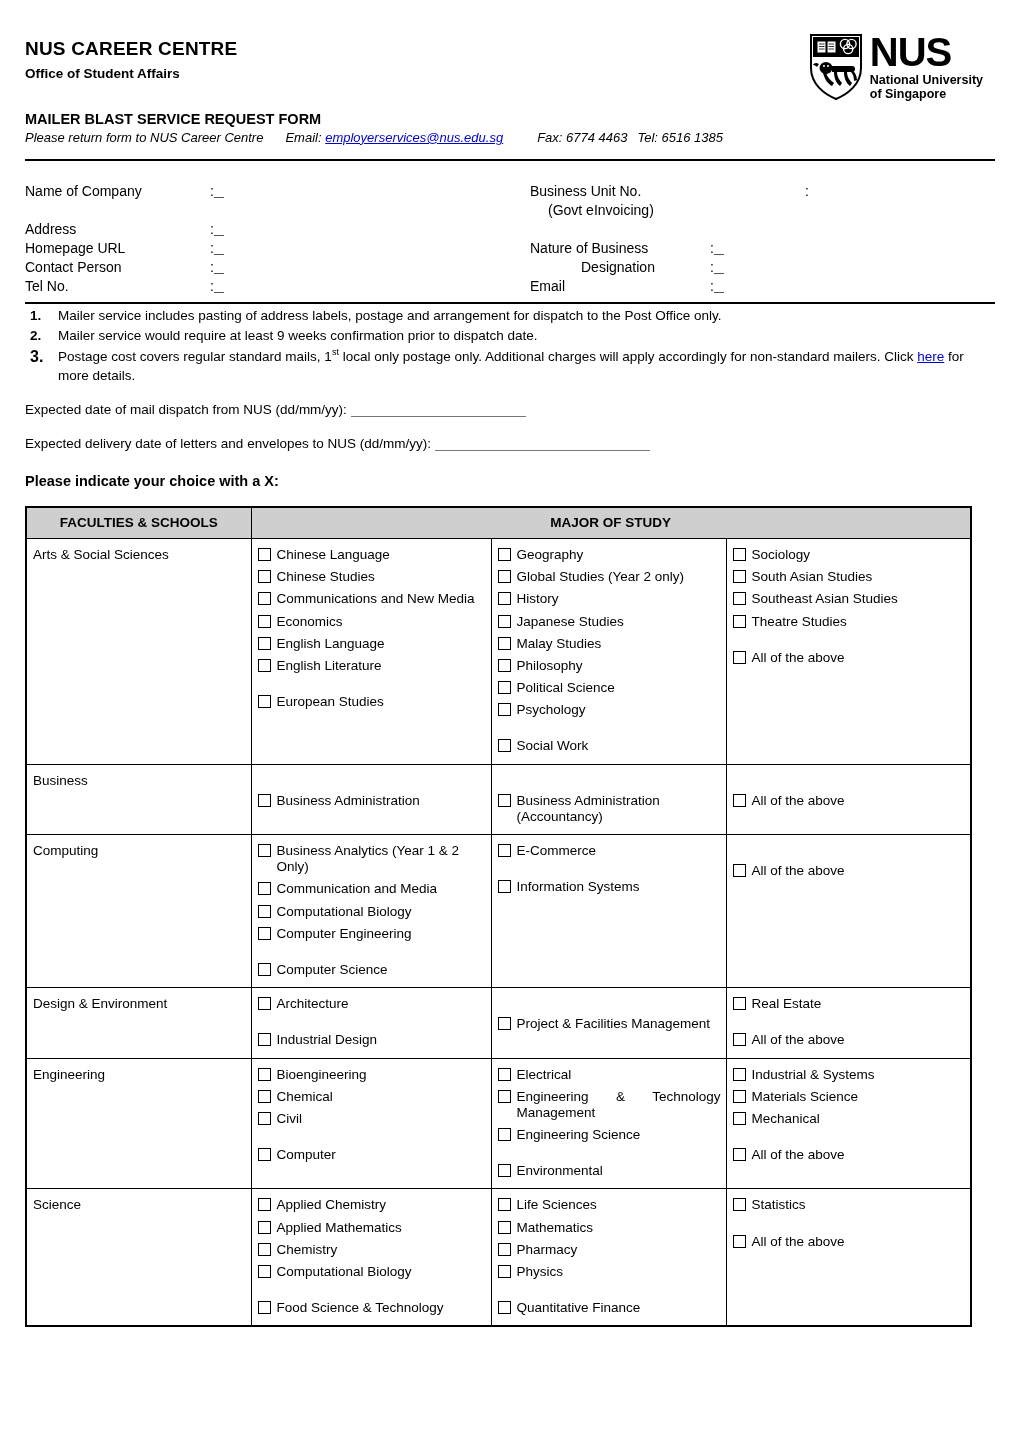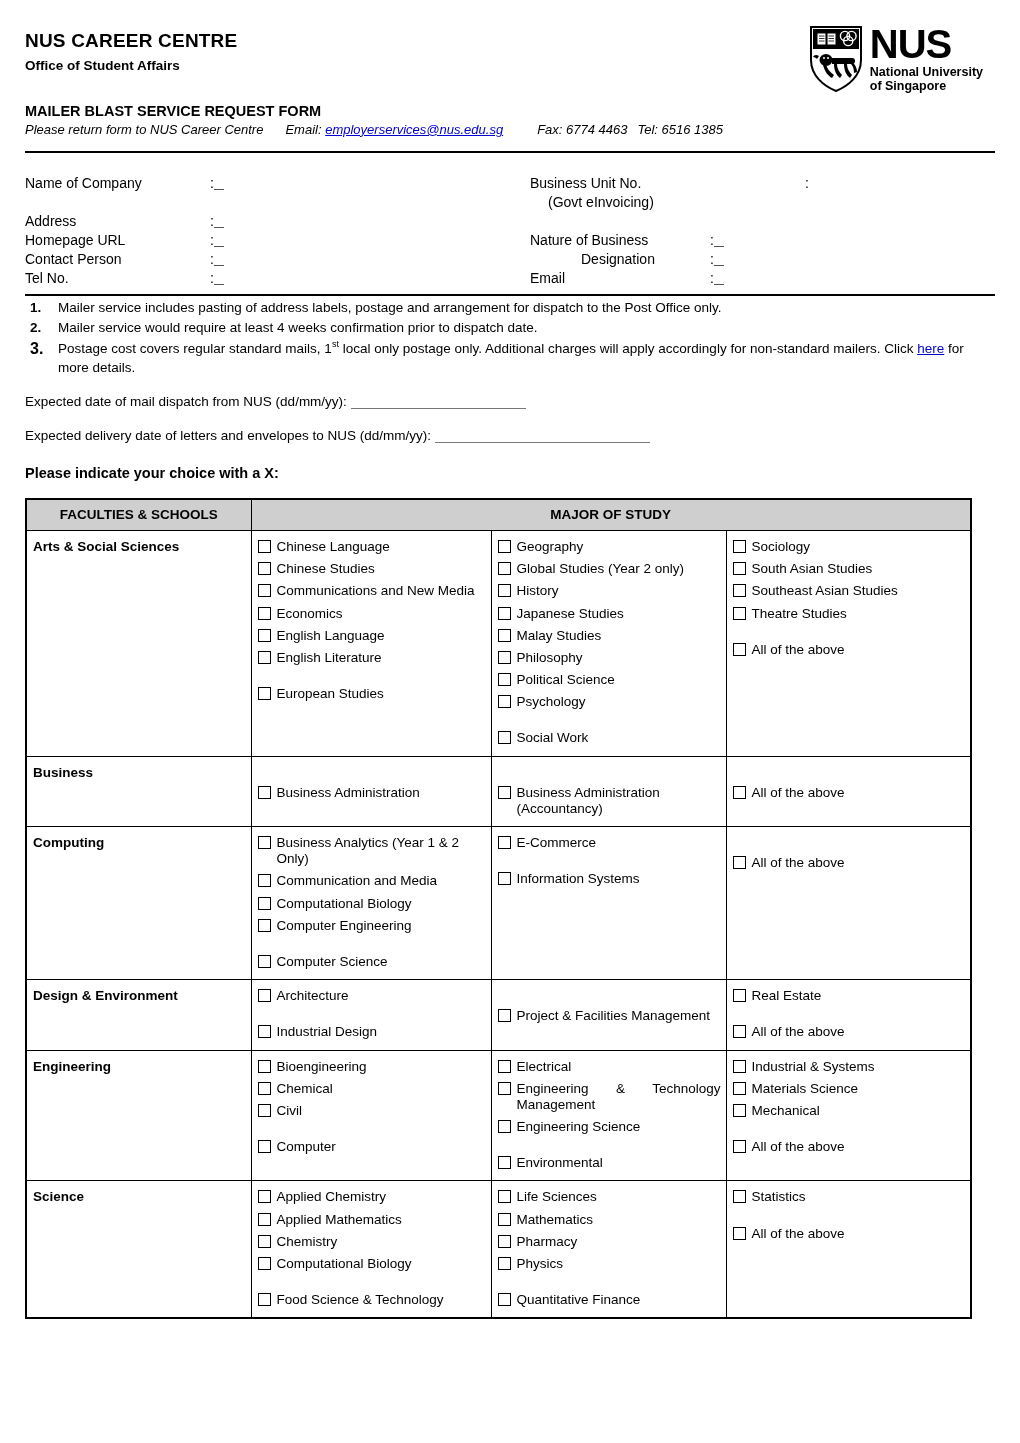--- a/index.html
+++ b/index.html
@@ -6,21 +6,21 @@
   html, body { margin: 0; padding: 0; }
   body {
     width: 1020px;
     height: 1443px;
     background: #ffffff;
     font-family: "Liberation Sans", sans-serif;
     color: #000000;
     position: relative;
     overflow: hidden;
   }
-  .page { position: relative; width: 1020px; height: 1443px; padding: 0 25px; }
+  .page { position: relative; width: 1020px; height: 1443px; padding: 8px 25px; }
 
   
   .hdr { position: relative; padding-top: 30px; }
   .hdr-title { font-size: 19px; font-weight: bold; letter-spacing: .2px; line-height: 1.15; }
   .hdr-sub { font-size: 13.5px; font-weight: bold; margin-top: 6px; }
 
   .logo { position: absolute; right: 12px; top: 26px; display: flex; align-items: flex-start; }
   .crest { width: 52px; height: 66px; }
   .logo-txt { margin-left: 8px; padding-top: 2px; }
   .logo-nus { font-size: 40px; font-weight: bold; line-height: .82; letter-spacing: -1px; font-family: "Liberation Sans", sans-serif; }
@@ -67,21 +67,21 @@
     border: 1px solid #000;
     font-size: 13.5px; font-weight: bold;
     padding: 7px 4px 8px 4px;
     text-align: center;
   }
   table.majors td {
     border: 1px solid #000;
     vertical-align: top;
     padding: 8px 5px 9px 6px;
   }
-  td.fac { font-size: 13.5px; font-weight: bold; padding-left: 9px; padding-top: 10px; }
+  td.fac { font-size: 13.5px; font-weight: normal; padding-left: 9px; padding-top: 10px; }
   .opts { }
   .opt { font-size: 13.5px; line-height: 1.2; margin-bottom: 6px; position: relative; padding-left: 19px; }
   .opt:last-child { margin-bottom: 0; margin-top: 20px; }
   .cb {
     position: absolute; left: 0; top: 1px;
     width: 13px; height: 13px;
     border: 1.6px solid #000; background: #fff;
     display: block;
   }
   .opt.jst { text-align: justify; text-justify: inter-word; }
@@ -179,21 +179,21 @@
     <div class="botline"></div>
   </div>
 
   <ol class="notes">
     <li>
       <span class="num">1.</span>
       <span>Mailer service includes pasting of address labels, postage and arrangement for dispatch to the Post Office only.</span>
     </li>
     <li>
       <span class="num">2.</span>
-      <span>Mailer service would require at least 4 weeks confirmation prior to dispatch date.</span>
+      <span>Mailer service would require at least 9 weeks confirmation prior to dispatch date.</span>
     </li>
     <li class="big">
       <span class="num">3.</span>
       <span>Postage cost covers regular standard mails, 1</span><sup>st</sup><span> local only postage only. Additional charges will apply accordingly for non-standard mailers. Click </span><a class="link" href="#">here</a><span> for more details.</span>
     </li>
   </ol>
 
   <div class="exp-line">
     <span>Expected date of mail dispatch from NUS (dd/mm/yy):</span>
     <span class="blank" style="width:175px;"></span>

